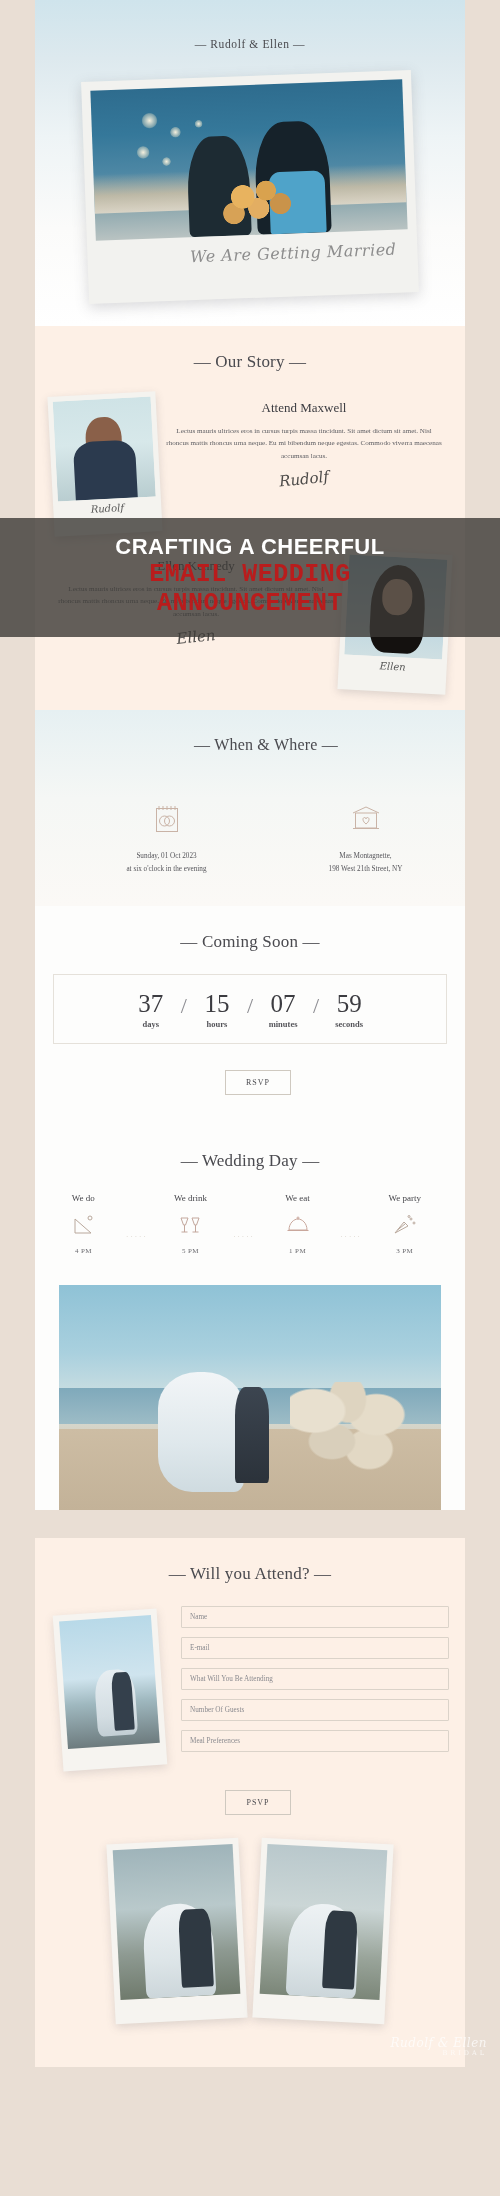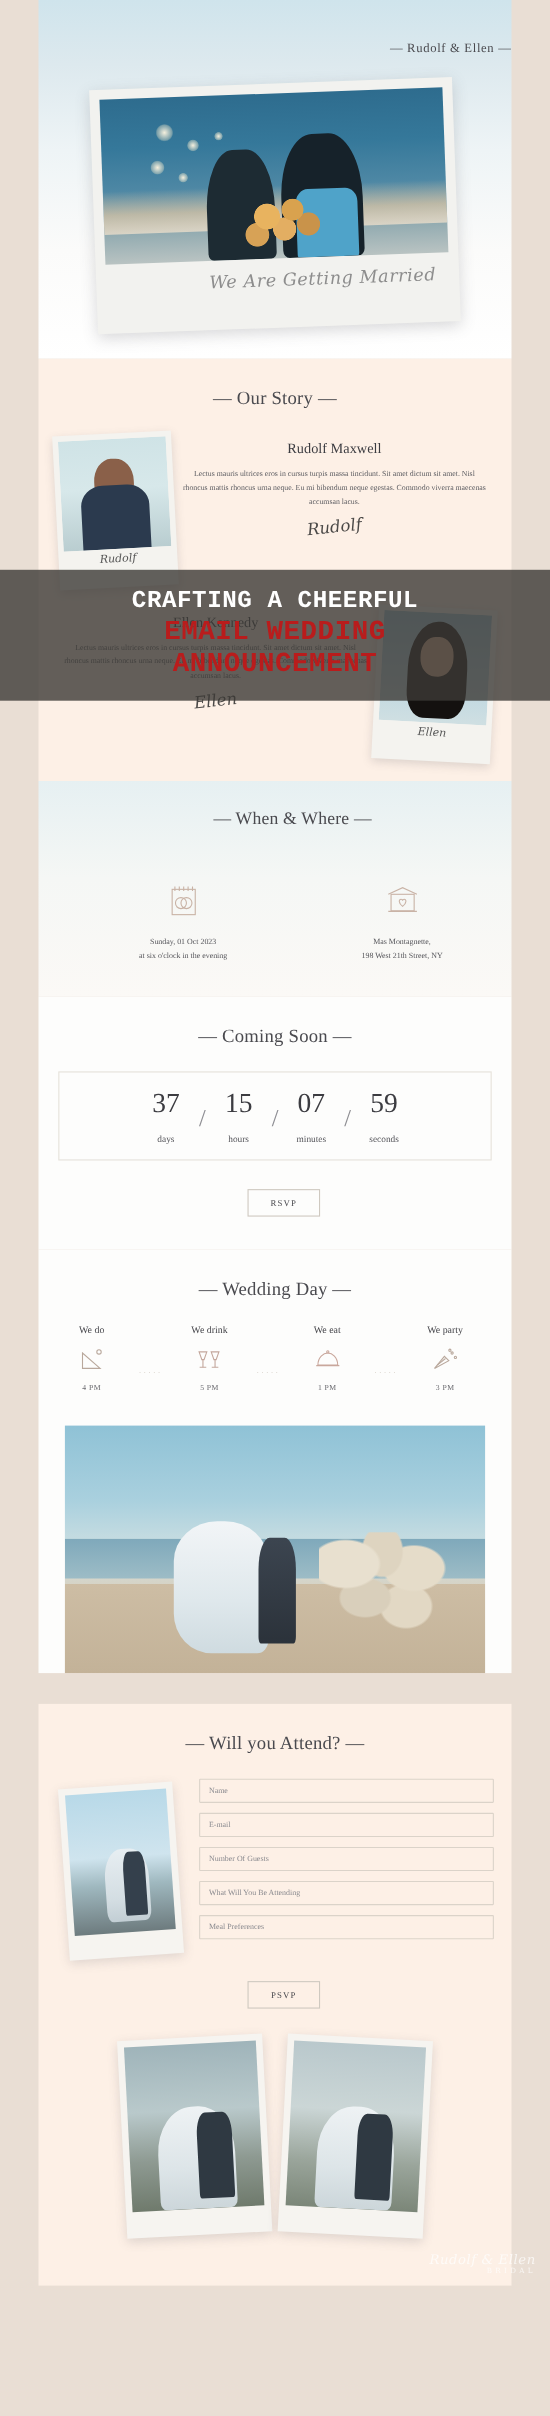--- a/index.html
+++ b/index.html
@@ -14,21 +14,21 @@
 
   
   .hero {
     position: relative;
     width: 430px;
     margin: 0 auto;
     padding: 0 0 28px 0;
     background: linear-gradient(180deg,#cfe4ec 0%, #dde9ee 18%, #eef4f6 42%, #fbfbfa 70%, #ffffff 100%);
   }
   .hero-title {
-    text-align: right;
+    text-align: center;
     font-size: 11.5px;
     letter-spacing: .6px;
     color: #4a4a4f;
     padding: 38px 0 26px 0;
   }
   .polaroid-hero {
     width: 330px;
     margin: 0 auto;
     background: #f2f2ef;
     padding: 9px 9px 34px 9px;
@@ -113,21 +113,21 @@
   
   .ww { display: flex; padding: 26px 0 30px 0; }
   .ww-col { flex: 1; text-align: center; }
   .ww-icon { height: 34px; margin-bottom: 14px; display:flex; align-items:center; justify-content:center; }
   .ww-txt { font-size: 7.2px; line-height: 1.8; color: #55555a; }
 
   
   .cd-box { border: 1px solid #e5e1da; margin: 0 18px 26px 18px; padding: 16px 0 14px 0; display: flex; align-items: flex-end; justify-content: center; }
   .cd-unit { text-align: center; min-width: 52px; }
   .cd-num { font-size: 25px; color: #3c3c41; line-height: 1; }
-  .cd-lbl { font-size: 8.5px; color: #55555a; margin-top: 14px; }
+  .cd-lbl { font-size: 8.5px; color: #55555a; margin-top: 3px; font-weight: bold; }
   .cd-sep { font-size: 22px; color: #8d8d92; padding: 0 4px 10px 4px; }
 
   .btn-wrap { text-align: center; padding: 0 0 30px 16px; }
   .btn-outline {
     display: inline-block; border: 1px solid #cfc9c0; background: transparent;
     padding: 7px 20px; font-size: 8px; letter-spacing: 1px; color: #4a4a4f;
     font-family: "Liberation Serif", serif; cursor: pointer;
   }
 
   
@@ -187,21 +187,21 @@
   }
   .watermark .wm2 { font-size: 6.5px; letter-spacing: 3px; font-style: normal; display:block; }
 
   
   .overlay {
     position: absolute; left: 0; width: 500px;
     background: rgba(60,58,54,.80);
     padding: 16px 18px 18px 18px;
     text-align: center;
   }
-  .ov-l1 { font-family:Liberation Mono, monospace; font-weight:700; font-size:22px; color:#ffffff; letter-spacing:.5px; line-height:1.18; }
+  .ov-l1 { font-family:Liberation Sans, sans-serif; font-weight:700; font-size:22px; color:#ffffff; letter-spacing:.5px; line-height:1.18; }
   .ov-l2 { font-family:Liberation Mono, monospace; font-weight:700; font-size:25px; color:#b91c1c; letter-spacing:.5px; line-height:1.18; }
 </style>
 </head>
 <body>
 
 <div class="page">
 
   <section class="hero">
     <div class="hero-title">— Rudolf &amp; Ellen —</div>
 
@@ -230,21 +230,21 @@
     <div class="story-row">
       <div class="polaroid-sm tilt-l">
         <div class="ps-photo">
           <div class="face-m">
               <span class="head"></span>
             </div>
         </div>
         <div class="ps-cap">Rudolf</div>
       </div>
       <div class="story-txt">
-        <div class="person-name">Rudolf Maxwell</div>
+        <div class="person-name">Attend Maxwell</div>
         <div class="person-bio">Lectus mauris ultrices eros in cursus turpis massa tincidunt. Sit amet dictum sit amet. Nisl rhoncus mattis rhoncus urna neque. Eu mi bibendum neque egestas. Commodo viverra maecenas accumsan lacus.</div>
         <div class="sig">Rudolf</div>
       </div>
     </div>
 
     <div class="story-row reverse">
       <div class="polaroid-sm tilt-r">
         <div class="ps-photo">
           <div class="face-w">
               <span class="hair"></span>
@@ -395,22 +395,22 @@
         <div class="polaroid-form">
           <div class="pf-photo">
             <div class="pf-couple"></div>
             <div class="pf-man"></div>
           </div>
         </div>
       </div>
       <div class="form-fields">
         <input class="field" type="text" placeholder="Name" style="">
         <input class="field" type="text" placeholder="E-mail" style="">
+        <input class="field" type="text" placeholder="What Will You Be Attending" style="">
         <input class="field" type="text" placeholder="Number Of Guests" style="">
-        <input class="field" type="text" placeholder="What Will You Be Attending" style="">
         <input class="field" type="text" placeholder="Meal Preferences" style="">
       </div>
     </div>
     <div class="btn-wrap" style="padding-bottom:22px;">
       <button class="btn-outline">PSVP</button>
     </div>
 
     <div class="gal">
       <div class="polaroid-gal g1">
         <div class="pg-photo pg1">

